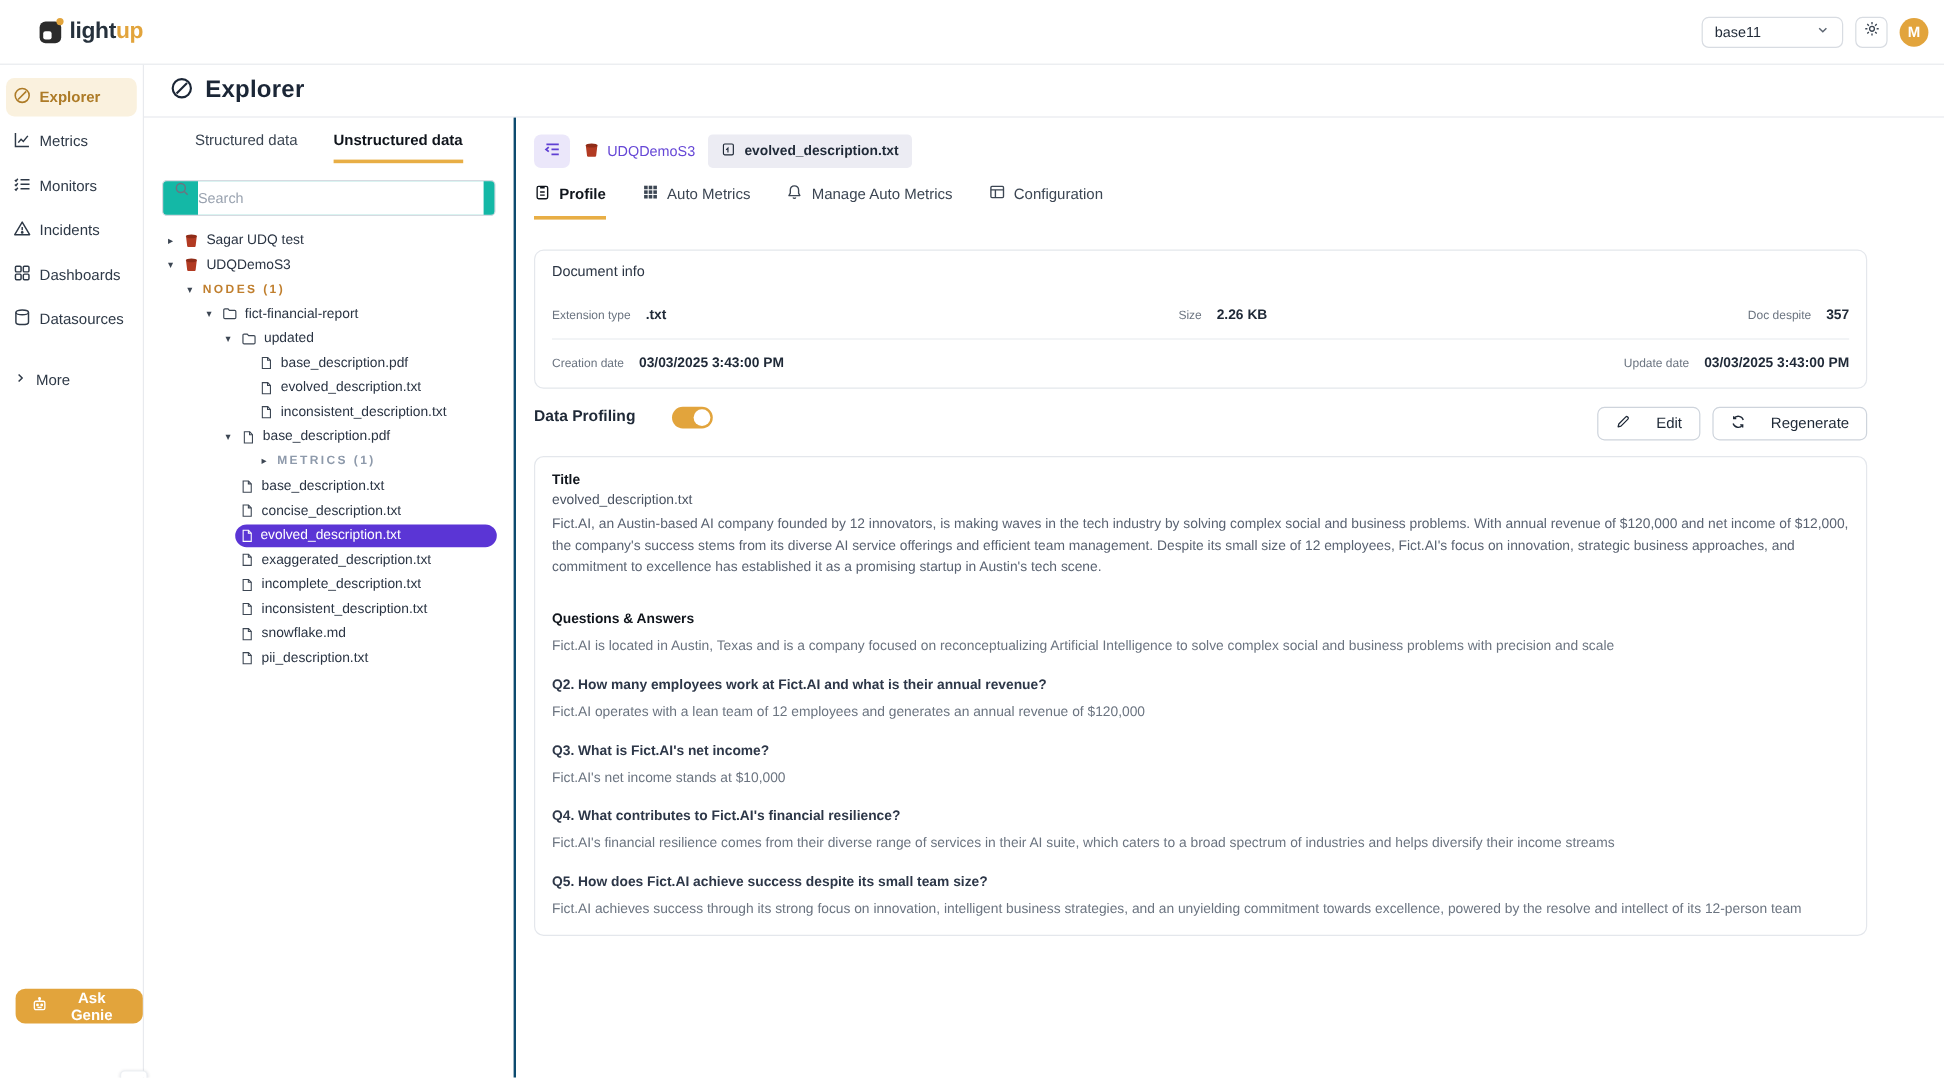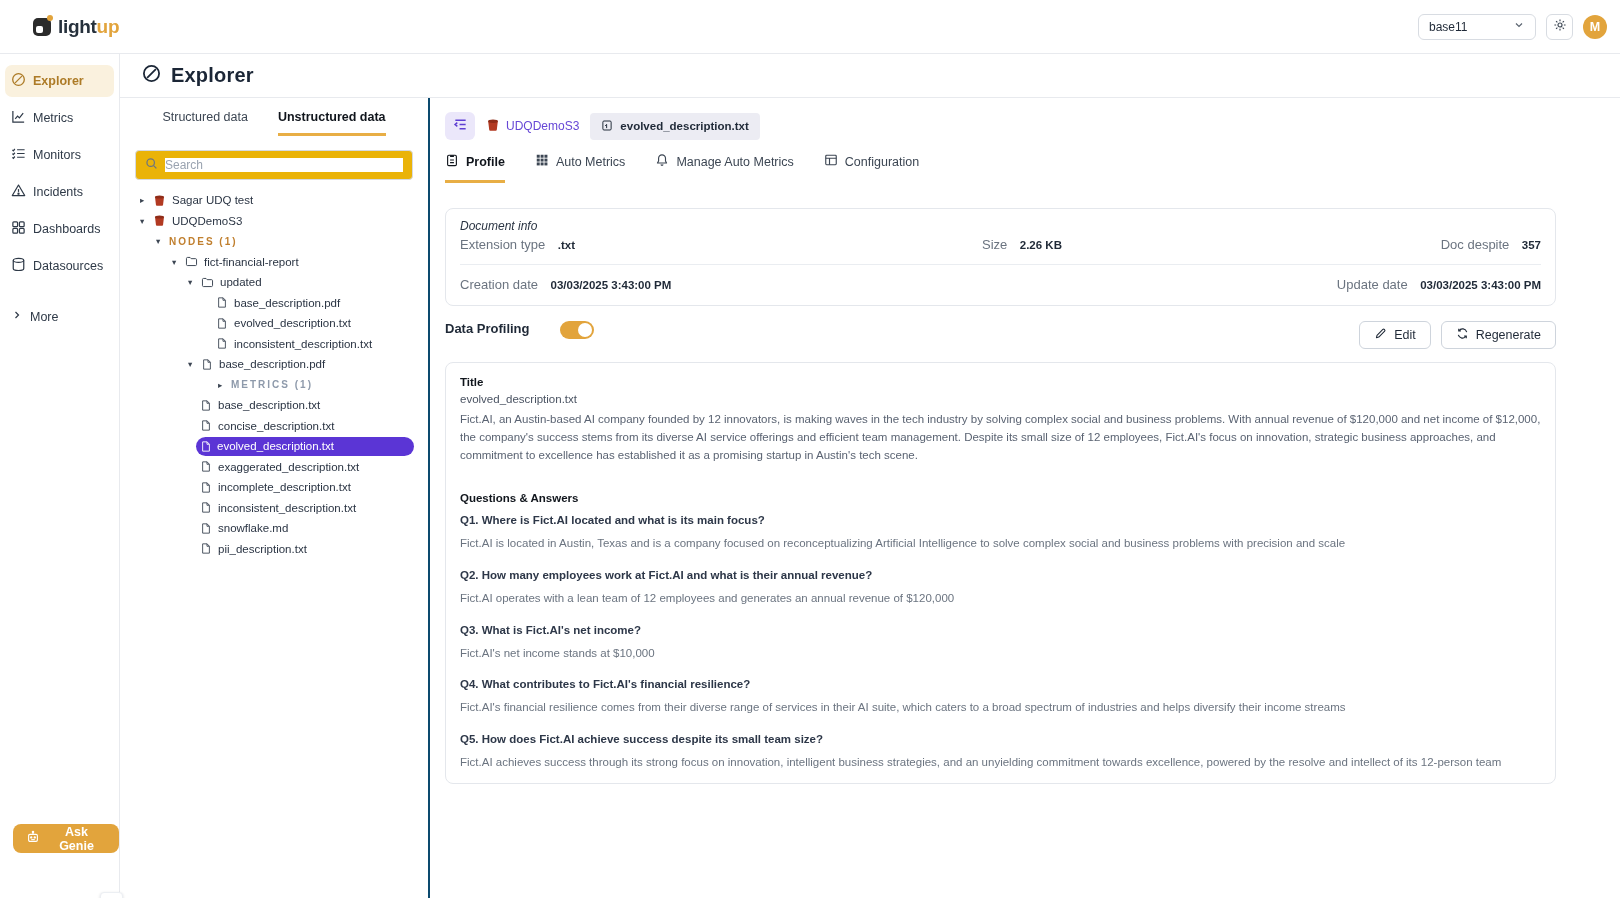--- a/index.html
+++ b/index.html
@@ -46,21 +46,21 @@
     border-bottom:1px solid #e8eaee; }
   .main-title { font-size:20px; font-weight:800; color:#1b2636; letter-spacing:.2px; }
   .main-body { flex:1; display:flex; min-height:0; }
 
   
   .tree-panel { width:310px; flex:none; border-right:2px solid #0c4a6e; padding-top:12px; }
   .tp-tabs { display:flex; justify-content:center; gap:30px; }
   .tp-tab { font-size:12.5px; color:#3c4653; padding-bottom:9px; cursor:pointer; border-bottom:3px solid transparent; }
   .tp-tab.active { font-weight:700; color:#10151c; border-bottom-color:#e8ae45; }
   .search-box { margin:14px 15px 10px; height:30px; border:1px solid #d6dae1; border-radius:4px;
-    display:flex; align-items:center; gap:7px; padding:0 9px; color:#8f99a6; background:#eab308; }
+    display:flex; gap:7px; padding:0 9px; color:#8f99a6; background:#14b8a6; }
   .search-box input { border:none; outline:none; flex:1; font-size:12px; color:#1f2937; font-family:inherit; }
   .search-box input::placeholder { color:#9aa3b0; }
 
   .tree { font-size:11.5px; color:#2a3443; }
   .tree-row { display:flex; align-items:center; height:20.5px; padding-right:14px; cursor:pointer; white-space:nowrap; }
   .caret { width:15px; flex:none; font-size:8.5px; color:#3c4653; text-align:left; padding-left:2px; }
   .t-ico { margin-right:6px; flex:none; display:inline-flex; }
   .t-group { font-size:10px; font-weight:700; letter-spacing:2px; color:#c07f2e; }
   .t-group.muted { color:#8e9aab; }
   .sel-pill { flex:1; display:flex; align-items:center; background:#5b35d5; color:#fff;
@@ -75,37 +75,37 @@
   .bc-ds { display:flex; align-items:center; gap:6px; font-size:12px; color:#6647d6; cursor:pointer; }
   .bc-chip { display:flex; align-items:center; gap:7px; background:#ececf3; border-radius:4px;
     padding:6px 11px; font-size:11.5px; font-weight:700; color:#1f2937; cursor:pointer; }
 
   .doc-tabs { display:flex; gap:30px; margin-top:13px; border-bottom:1px solid transparent; }
   .doc-tab { display:flex; align-items:center; gap:7px; font-size:12.5px; color:#3c4653;
     padding-bottom:10px; border-bottom:3px solid transparent; cursor:pointer; }
   .doc-tab.active { font-weight:700; color:#10151c; border-bottom-color:#e8ae45; }
 
   .di-card { margin-top:24px; border:1px solid #e4e7ec; border-radius:8px; padding:10px 14px 12px; }
-  .di-title { font-size:12px; color:#2a3443; margin-bottom:2px;font-style:italic; }
-  .lbl { color:#6b7480; font-size:13px; }
+  .di-title { font-size:12px; color:#2a3443; margin-bottom:20px; }
+  .lbl { color:#6b7480; font-size:10px; }
   .val { color:#1f2937; font-size:11.5px; font-weight:700; margin-left:8px; }
   .di-row { display:flex; align-items:center; }
   .di-row .g-ext { width:522px; }
   .di-row .g-len { margin-left:auto; }
   .di-div { border-top:1px solid #eaedf1; margin:11px 0 10px; }
   .di-dates { display:flex; align-items:center; justify-content:space-between; }
 
   .profiling-row { margin:15px 0 13px; display:flex; }
   .prof-label { font-size:13px; font-weight:600; color:#1f2937; }
   .toggle { width:34px; height:18px; border-radius:9px; background:#e2a43c; margin-left:30px;
     position:relative; cursor:pointer; }
   .toggle::after { content:""; position:absolute; right:2px; top:2px; width:14px; height:14px;
     border-radius:50%; background:#fff; }
   .prof-actions { margin-left:auto; display:flex; gap:10px; }
-  .o-btn { display:flex; align-items:center; gap:7px; height:28px; padding:12px 14px; background:#fff;
+  .o-btn { display:flex; align-items:center; gap:21px; height:28px; padding:12px 14px; background:#fff;
     border:1px solid #ced4dc; border-radius:6px; font-size:12.5px; color:#1f2937; cursor:pointer; font-family:inherit; }
 
   .content-card { border:1px solid #e4e7ec; border-radius:8px; padding:13px 14px 12px; min-height:378px; }
   .sec-label { font-size:11.5px; font-weight:700; color:#10151c; }
   .sec-value { font-size:11.5px; color:#4a5362; margin-top:5px; }
   .summary-text { font-size:11.5px; color:#5a6372; line-height:1.58; margin-top:5px; }
   .sec-gap { margin-top:28px; }
   .qa-q { font-size:11.5px; font-weight:600; color:#2d3748; margin-top:17px; }
   .qa-a { font-size:11.5px; color:#6b7480; margin-top:9px; line-height:1.45; }
 </style>
@@ -508,21 +508,20 @@
           </div>
         </div>
 
         <div class="content-card">
           <div class="sec-label">Title</div>
           <div class="sec-value">evolved_description.txt</div>
 
           <div class="summary-text">Fict.AI, an Austin-based AI company founded by 12 innovators, is making waves in the tech industry by solving complex social and business problems. With annual revenue of $120,000 and net income of $12,000, the company's success stems from its diverse AI service offerings and efficient team management. Despite its small size of 12 employees, Fict.AI's focus on innovation, strategic business approaches, and commitment to excellence has established it as a promising startup in Austin's tech scene.</div>
 
           <div class="sec-label sec-gap">Questions &amp; Answers</div>
-          <div class="qa-q" style="margin-top:10px">Q1. Where is Fict.AI located and what is its main focus?</div>
           <div class="qa-a">Fict.AI is located in Austin, Texas and is a company focused on reconceptualizing Artificial Intelligence to solve complex social and business problems with precision and scale</div>
           <div class="qa-q">Q2. How many employees work at Fict.AI and what is their annual revenue?</div>
           <div class="qa-a">Fict.AI operates with a lean team of 12 employees and generates an annual revenue of $120,000</div>
           <div class="qa-q">Q3. What is Fict.AI's net income?</div>
           <div class="qa-a">Fict.AI's net income stands at $10,000</div>
           <div class="qa-q">Q4. What contributes to Fict.AI's financial resilience?</div>
           <div class="qa-a">Fict.AI's financial resilience comes from their diverse range of services in their AI suite, which caters to a broad spectrum of industries and helps diversify their income streams</div>
           <div class="qa-q">Q5. How does Fict.AI achieve success despite its small team size?</div>
           <div class="qa-a">Fict.AI achieves success through its strong focus on innovation, intelligent business strategies, and an unyielding commitment towards excellence, powered by the resolve and intellect of its 12-person team</div>
         </div>

